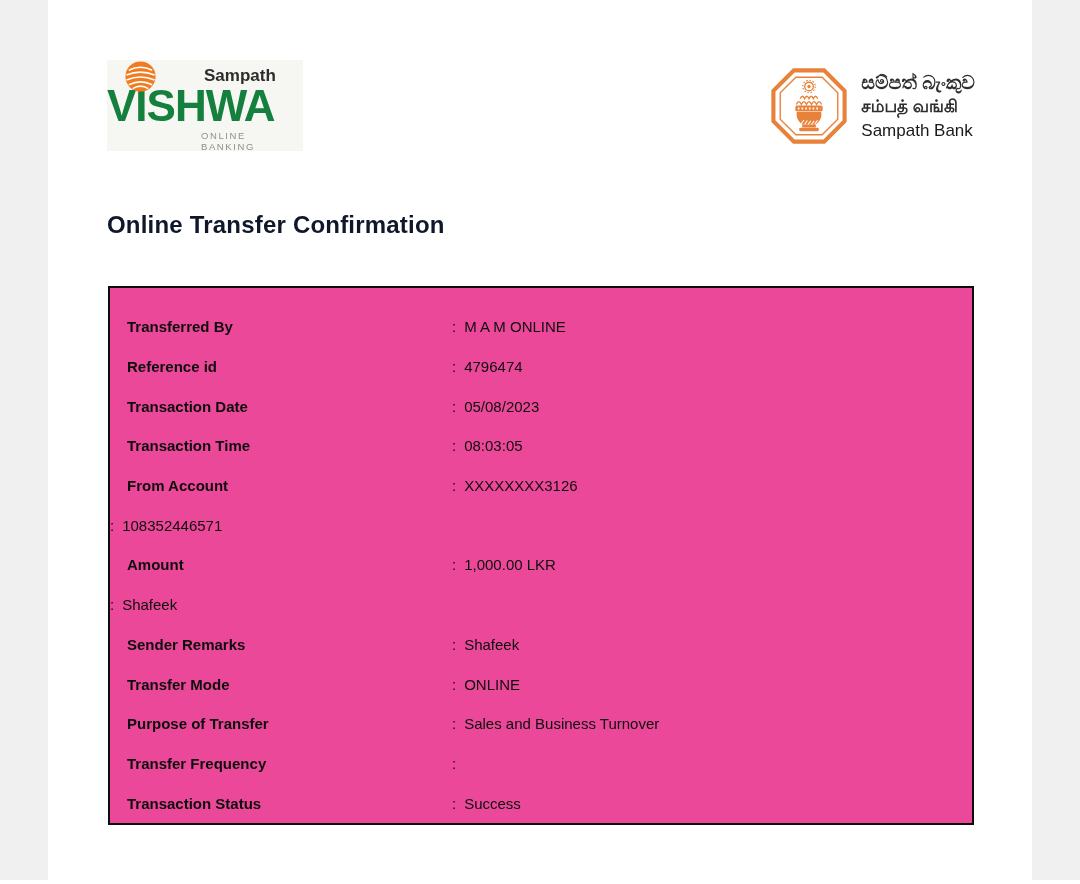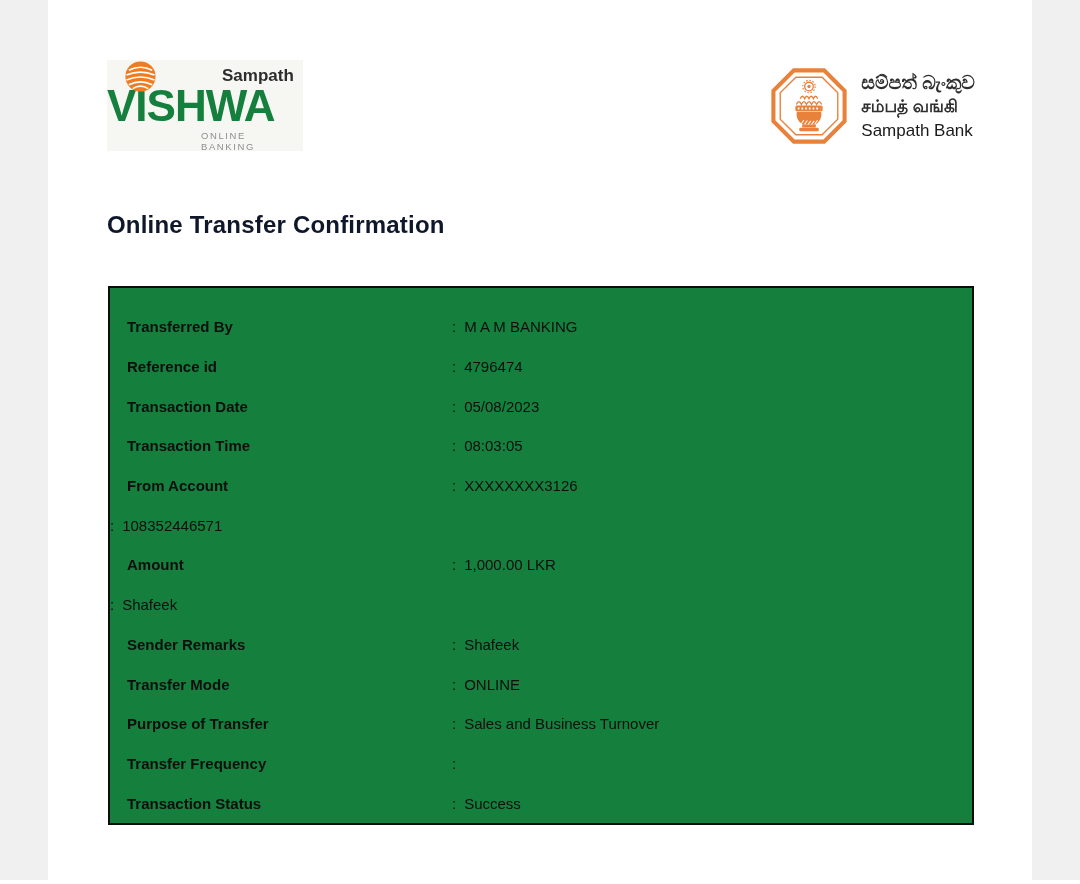--- a/index.html
+++ b/index.html
@@ -7,38 +7,38 @@
               font-family:"Liberation Sans","DejaVu Sans",sans-serif; color:#111; }
   .gutter { position:absolute; top:0; width:48px; height:880px; background:#f0f0f0; }
   .gutter.left { left:0; }
   .gutter.right { right:0; }
   .bottom-strip { position:absolute; left:0; top:880px; width:1080px; height:4px; background:#ffffff; }
   .page { position:absolute; left:48px; top:0; width:984px; height:884px; background:#ffffff; }
 
   
   .header { display:flex; justify-content:space-between; align-items:flex-start; padding:60px 57px 0 59px; }
   .vishwa { position:relative; width:196px; height:91px; background:#f6f6f3; }
-  .vishwa .sampath { position:absolute; left:115px; top:6px; font-size:17px; font-weight:bold; color:#2d2d2d; }
+  .vishwa .sampath { position:absolute; left:97px; top:6px; font-size:17px; font-weight:bold; color:#2d2d2d; }
   .vishwa .word { position:absolute; left:0; top:24px; font-size:44px; font-weight:bold;
                   color:#15803d; letter-spacing:-1px; line-height:1; }
   .vishwa .globe { position:absolute; left:17px; top:0; width:33px; height:33px; }
   .vishwa .online { position:absolute; left:94px; top:70px; font-size:9.5px; color:#8f8f8f; letter-spacing:1.6px; }
 
   .sampath-logo { display:flex; align-items:flex-start; gap:13px; padding-top:7px; }
   .emblem { flex:0 0 auto; line-height:0; }
   .bank-text { padding-top:3px; }
   .bank-text .si { font-size:19px; font-weight:600; color:#2e2e2e; line-height:25px; white-space:nowrap; }
   .bank-text .ta { font-size:17px; font-weight:600; color:#2e2e2e; line-height:24px; white-space:nowrap; }
   .bank-text .en { font-size:17px; font-weight:normal; color:#1a1a1a; line-height:24px; white-space:nowrap; }
 
   
   h1.title { margin:60px 0 0 59px; font-size:24px; font-weight:bold; color:#0f172a; letter-spacing:0.2px; }
 
   
-  .details { margin:47px 58px 0 60px; border:2px solid #0c0c0c; padding:19px 0 0 0; background:#15803d; }
+  .details { margin:47px 58px 0 60px; border:2px solid #0c0c0c; padding:19px 0 0 0; background:#ec4899; }
   .row { display:flex; height:39.7px; align-items:center; }
   .row .label { width:342px; padding-left:17px; font-weight:bold; font-size:15px; color:#0e0e0e; }
   .row .value { font-size:15px; color:#0e0e0e; display:flex; align-items:center; }
   .row .colon { margin-right:8px; }
 </style>
 </head>
 <body>
 
 <div class="gutter left"></div>
 <div class="gutter right"></div>
@@ -102,21 +102,21 @@
 
   </div>
 
   <h1 class="title">Online Transfer Confirmation</h1>
 
   <div class="details" id="rows">
   <div class="row">
     <div class="label">Transferred By</div>
     <div class="value">
           <span class="colon">:</span>
-          <span class="val">M A M BANKING</span>
+          <span class="val">M A M ONLINE</span>
         </div>
   </div>
 
   <div class="row">
     <div class="label">Reference id</div>
     <div class="value">
           <span class="colon">:</span>
           <span class="val">4796474</span>
         </div>
   </div>

